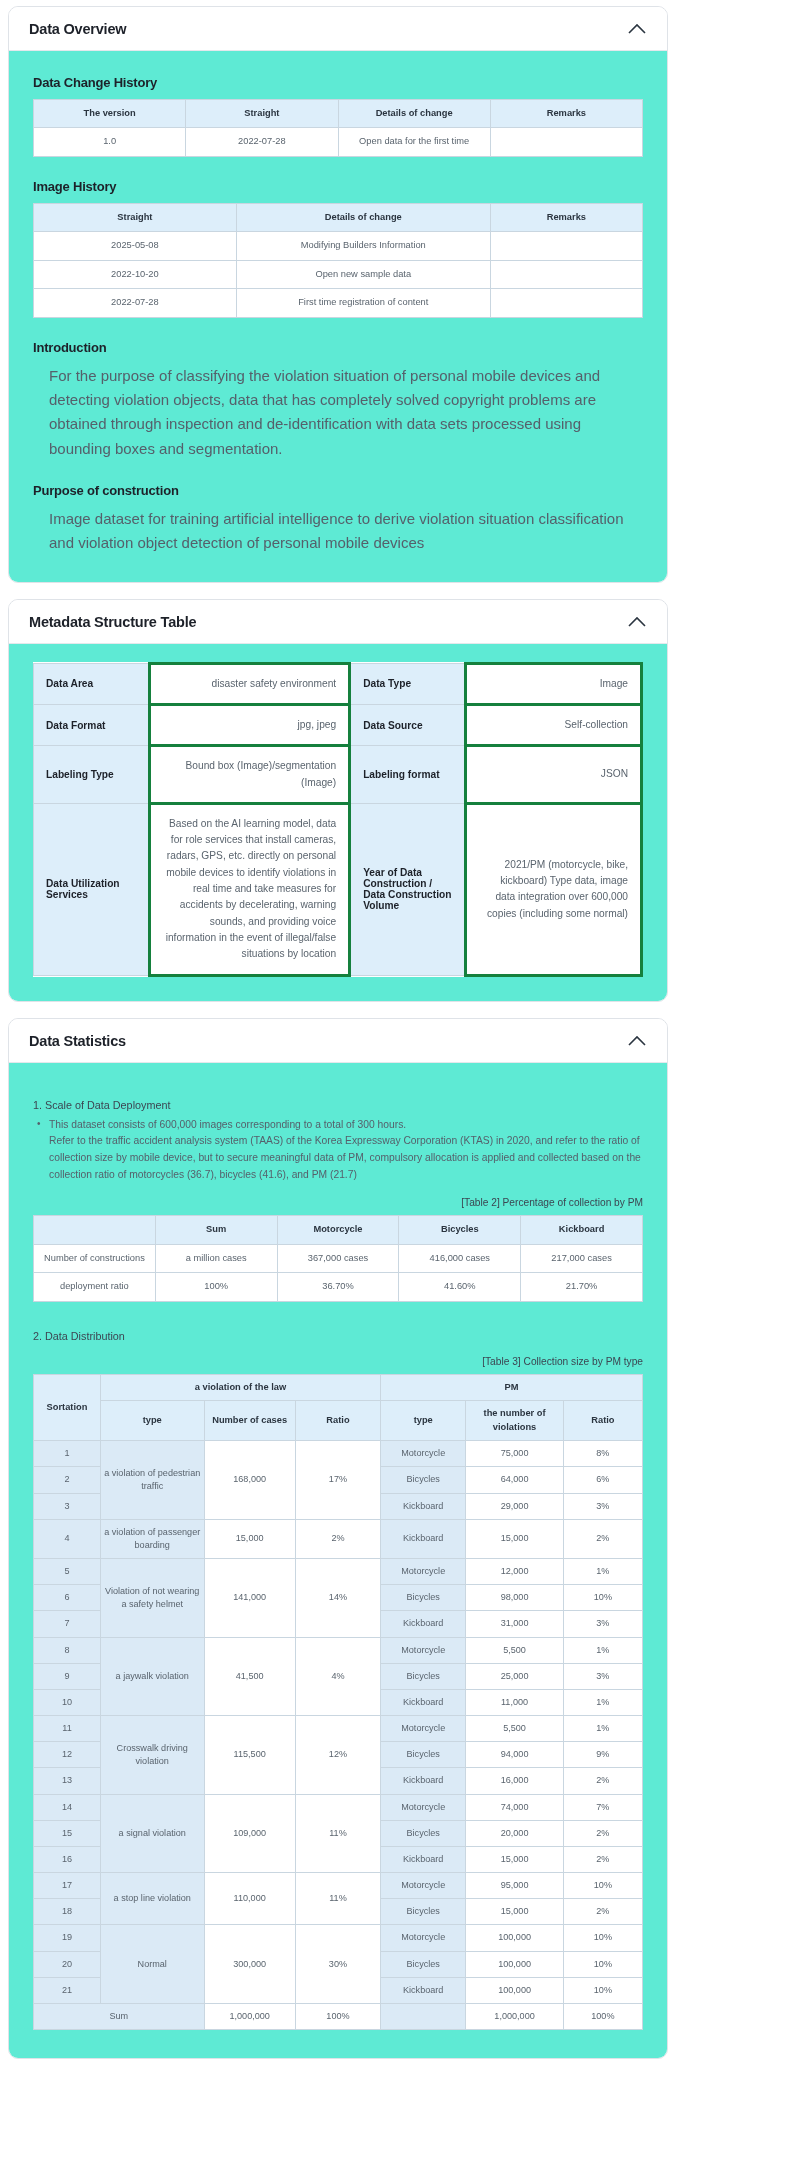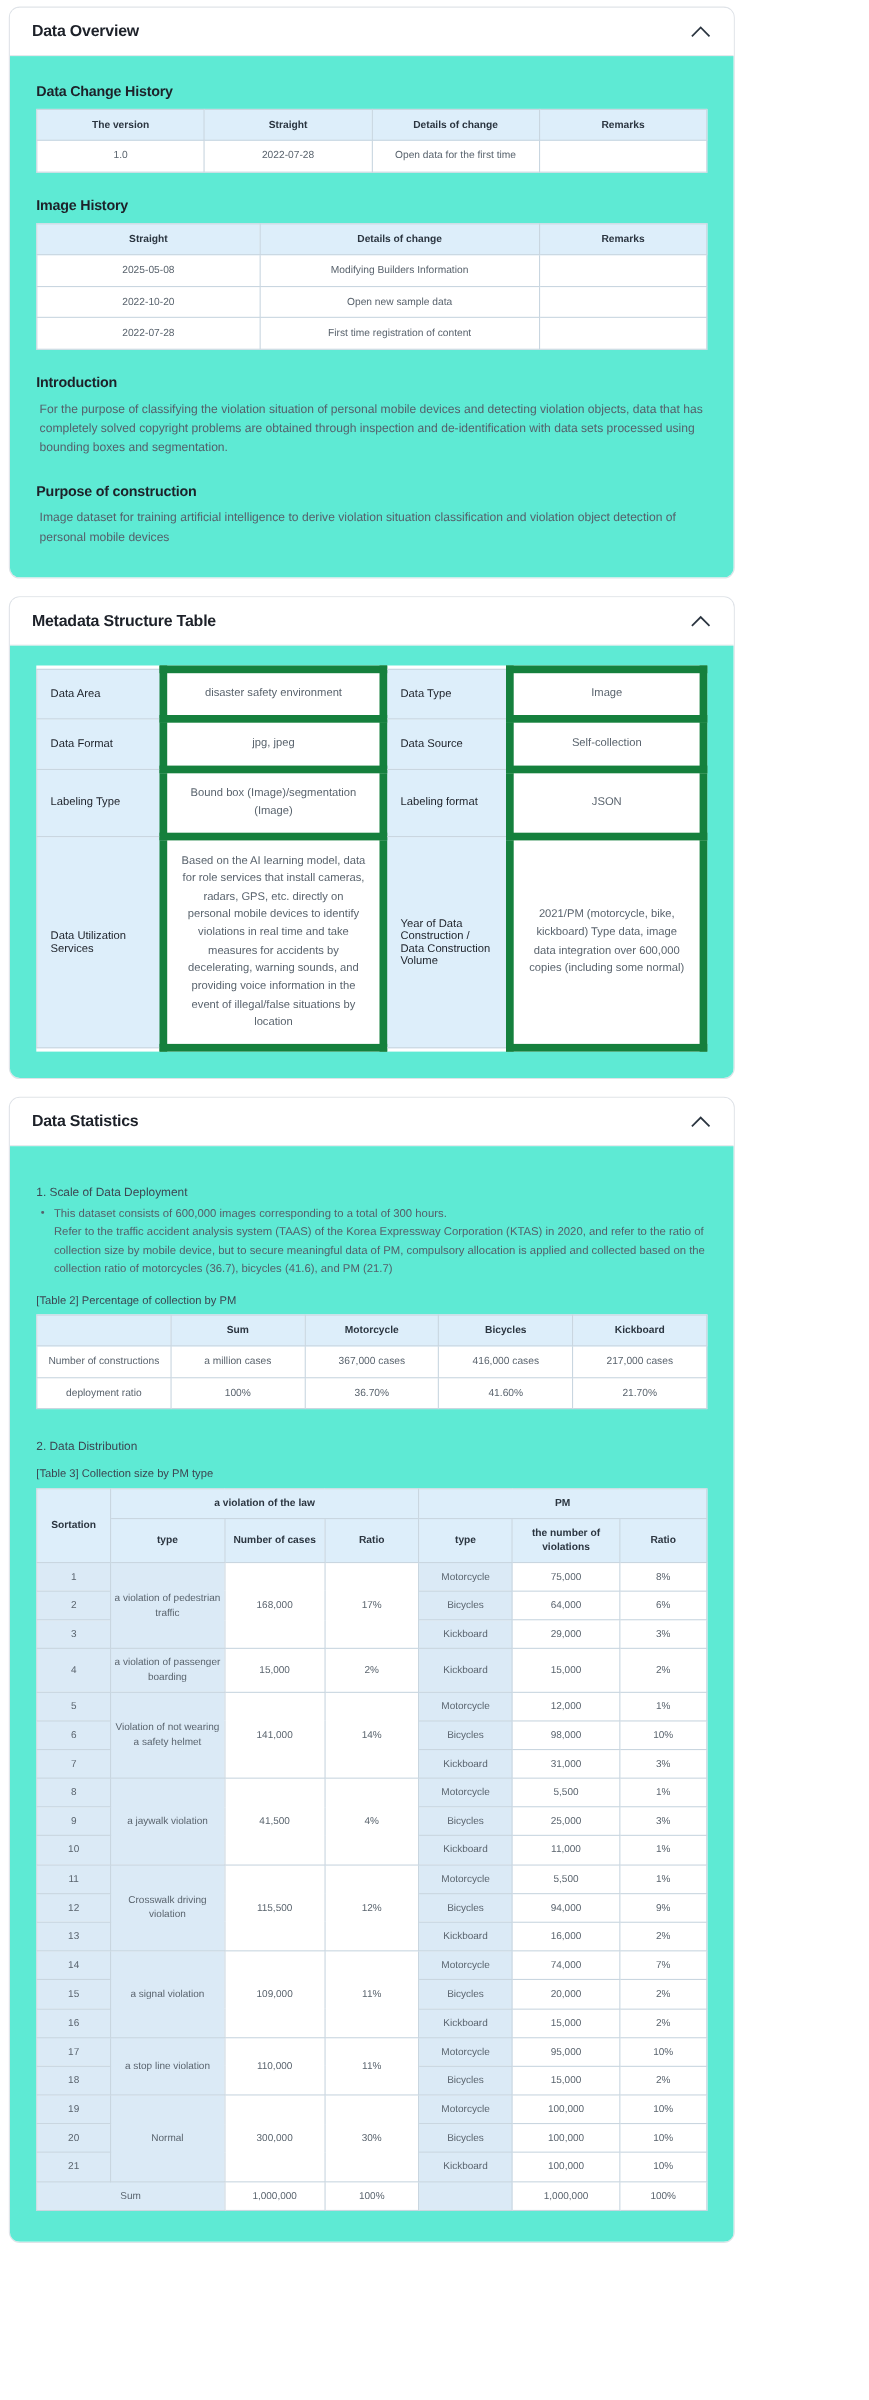--- a/index.html
+++ b/index.html
@@ -47,24 +47,24 @@
   h3.sub {
     font-size: 13px;
     font-weight: bold;
     color: #1d2129;
     margin: 6px 0 9px 0;
     letter-spacing: -0.2px;
   }
   h3.sub.gap { margin-top: 22px; }
 
   p.body-text {
-    font-size: 11px;
+    font-size: 15px;
     line-height: 1.62;
     color: #55606b;
-    margin: 0 0 2px 3px;
+    margin: 0 0 2px 16px;
   }
 
   table.grid {
     width: 100%;
     border-collapse: collapse;
     table-layout: fixed;
     background: #ffffff;
     margin-bottom: 4px;
   }
   table.grid th, table.grid td {
@@ -87,34 +87,34 @@
   
   table.meta {
     width: 100%;
     border-collapse: collapse;
     table-layout: fixed;
     background: #ffffff;
   }
   table.meta th {
     background: #ddeefa;
     color: #1d2129;
-    font-weight: normal;
+    font-weight: bold;
     font-size: 10.2px;
     text-align: left;
     padding: 11px 12px;
     border: 1px solid #c9d6e0;
     vertical-align: middle;
   }
   table.meta td {
     background: #ffffff;
     color: #5a646e;
     font-size: 10.2px;
-    text-align: center;
+    text-align: right;
     padding: 11px 12px;
-    border: 7px solid #15803d;
+    border: 3px solid #15803d;
     vertical-align: middle;
     line-height: 1.6;
   }
 
   ul.bullets { margin: 4px 0 0 0; padding-left: 16px; }
   ul.bullets li {
     font-size: 10.3px;
     line-height: 1.62;
     color: #55606b;
     list-style: none;
@@ -130,21 +130,21 @@
   }
 
   .numbered {
     font-size: 10.8px;
     color: #3c4652;
     margin: 18px 0 6px 0;
   }
   .numbered.gap { margin-top: 28px; }
 
   .table-caption {
-    text-align: left;
+    text-align: right;
     font-size: 10.2px;
     color: #3c4652;
     margin: 14px 0 7px 0;
   }
 
   
   table.t3 { margin-top: 2px; }
   table.t3 th, table.t3 td { padding: 6px 3px; font-size: 9.1px; }
   td.shade, th.shade { background: #dbeaf6 !important; color: #3a4754; }
   td.white { background: #ffffff; }

